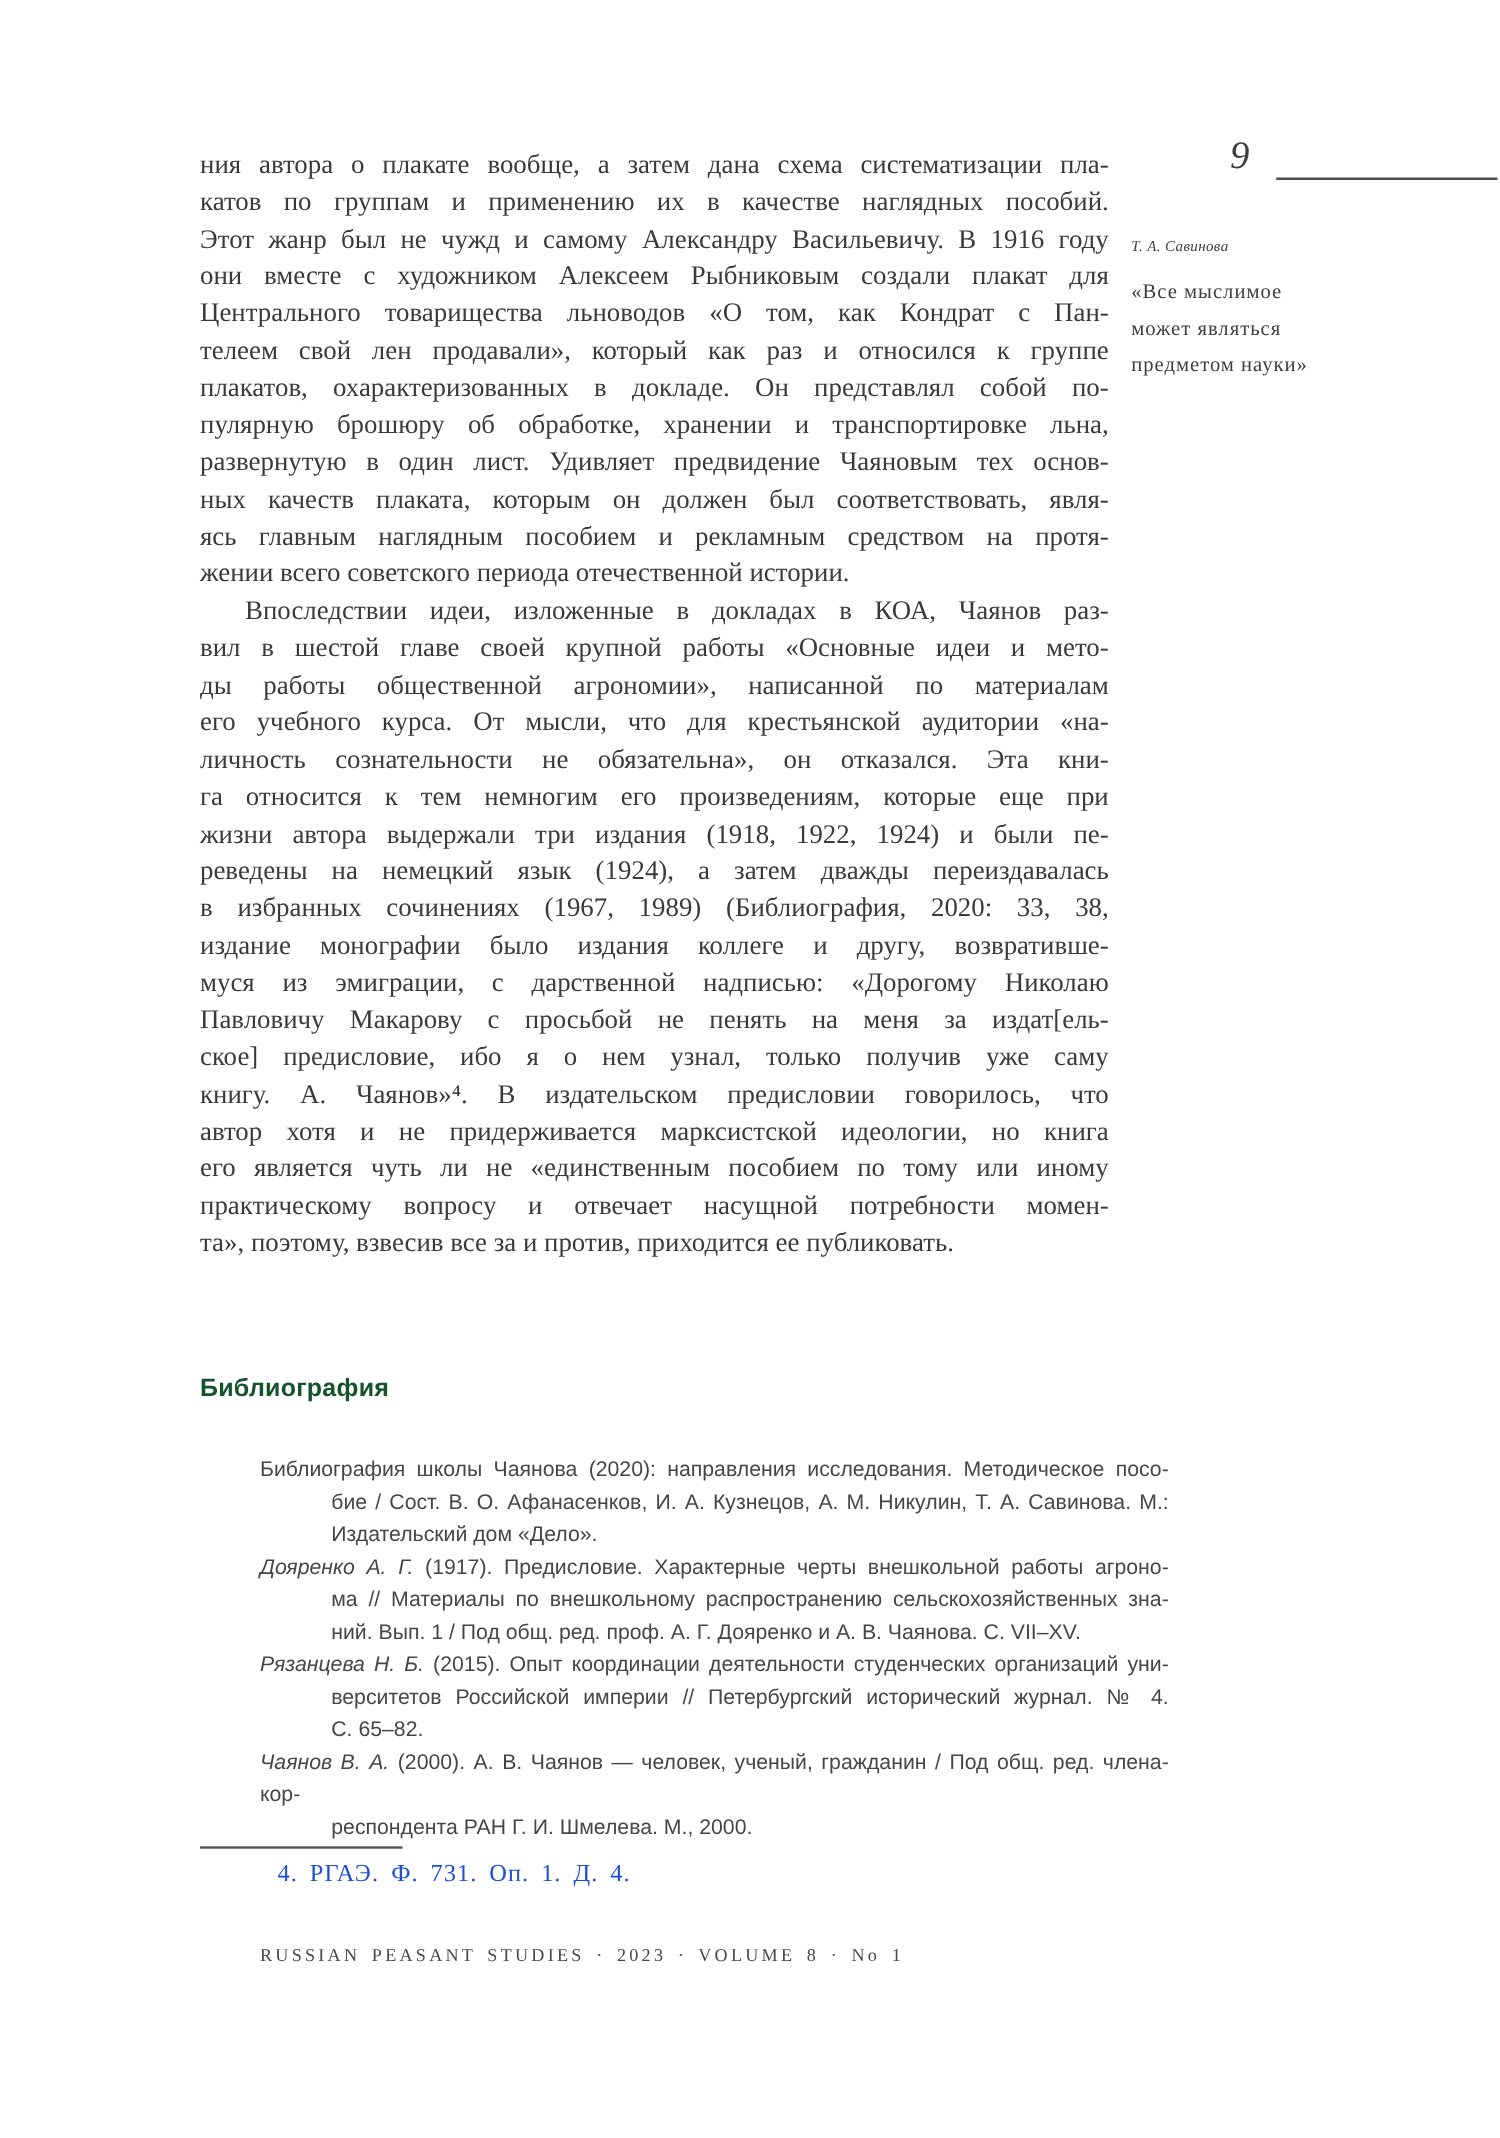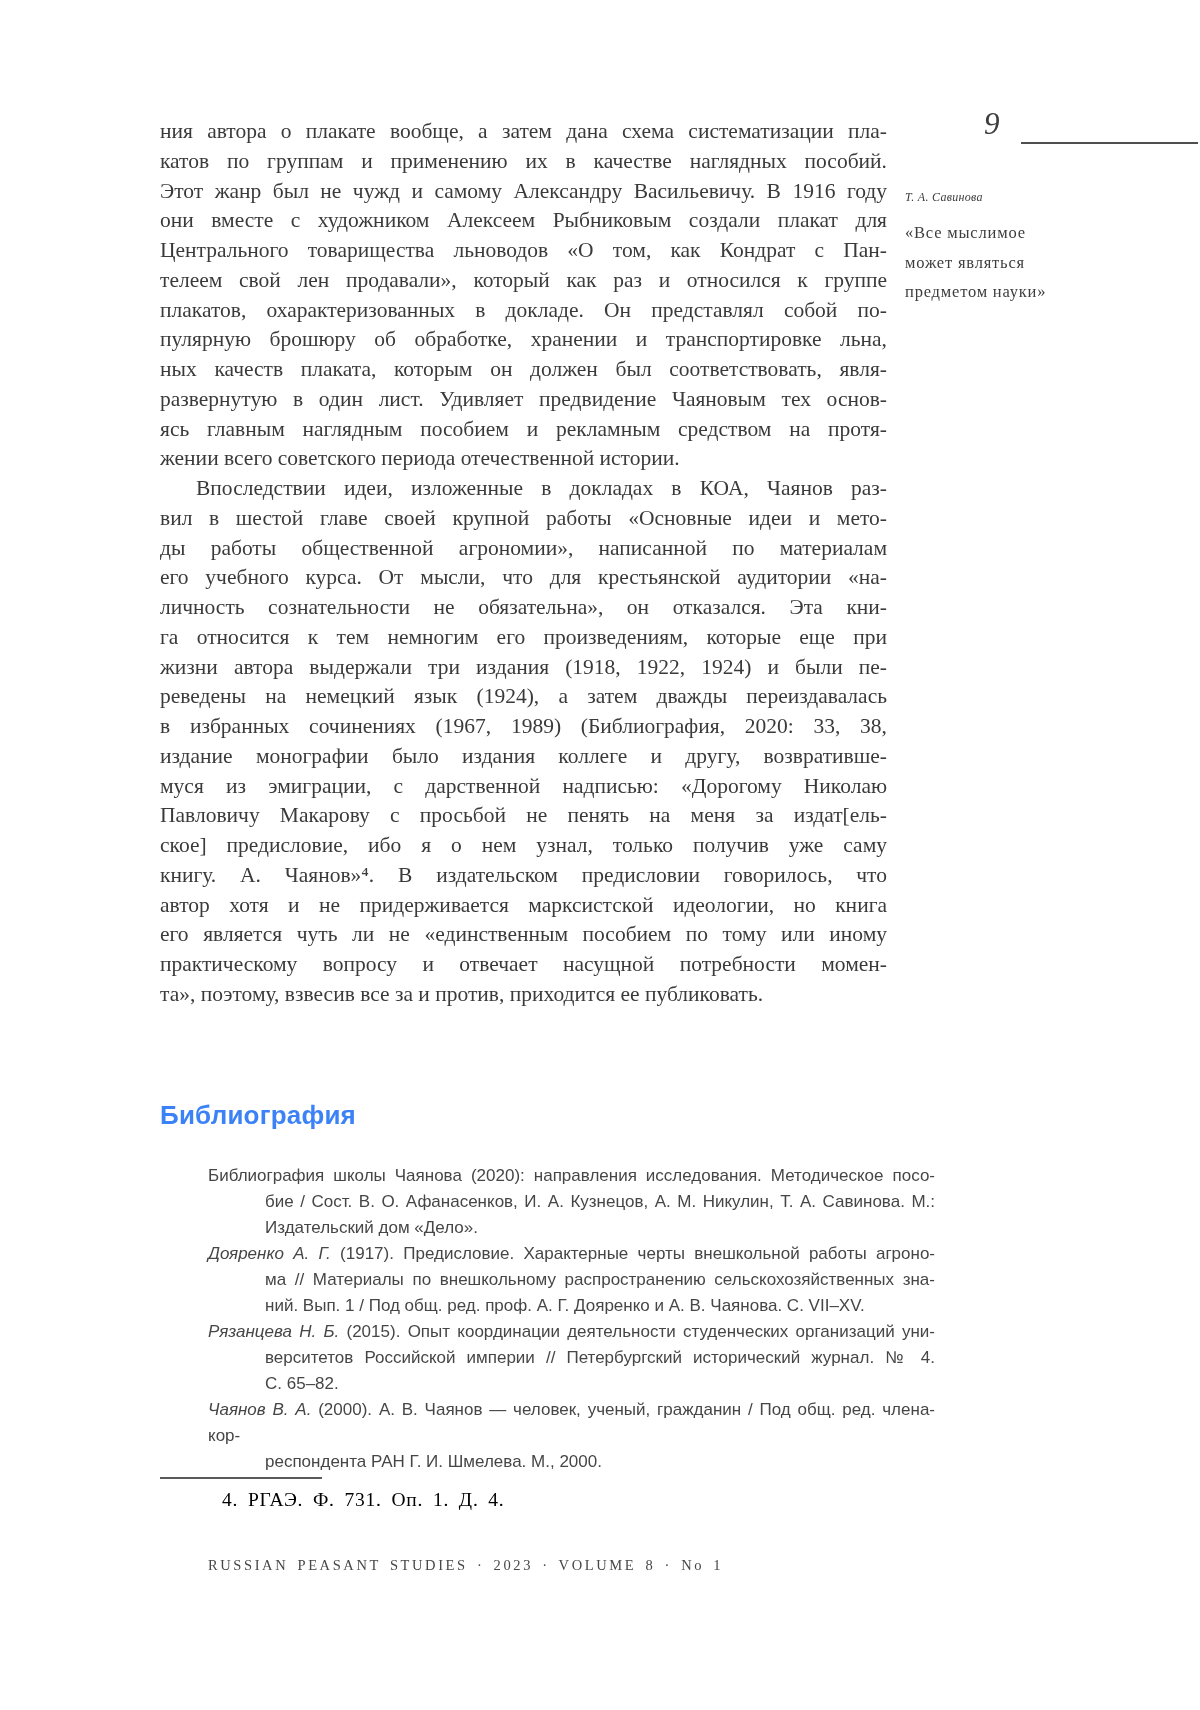--- a/index.html
+++ b/index.html
@@ -31,37 +31,37 @@
     position:absolute;left:160px;top:117px;width:727px;
     font-family:"Liberation Serif",serif;font-size:21.5px;color:#3a3a3a;
   }
   .tline{line-height:29.75px;}
   .just{text-align:justify;text-align-last:justify;}
   .find{text-indent:36px;}
   
   .bib-head{
     position:absolute;left:160px;top:1100px;margin:0;
     font-family:"Liberation Sans",sans-serif;font-weight:bold;
-    font-size:26px;color:#3b82f6;letter-spacing:0.2px;
+    font-size:20px;color:#14532d;letter-spacing:0.2px;
   }
   .bib{
     position:absolute;left:160px;top:1163px;width:727px;
     font-family:"Liberation Sans",sans-serif;font-size:17px;color:#464646;margin-left:48px;
   }
   .bline{line-height:26px;}
   .bline.cont{padding-left:57px;}
   .bib-author{font-style:italic;}
   
   .fn-rule{
     position:absolute;left:160px;top:1477px;width:162px;height:2px;
     background:#5a5a5a;
   }
   .footnote{
     position:absolute;left:160px;top:1489px;width:727px;
-    font-family:"Liberation Serif",serif;font-size:19.5px;color:#000000;
+    font-family:"Liberation Serif",serif;font-size:19.5px;color:#1d4ed8;
     text-indent:62px;letter-spacing:0.8px;word-spacing:4px;
   }
   
   .footer{
     position:absolute;left:160px;top:1557px;
     font-family:"Liberation Serif",serif;font-size:14.5px;color:#474747;
     letter-spacing:2.6px;word-spacing:3px;margin-left:48px;
   }
 </style>
 </head>
@@ -84,22 +84,22 @@
   <div class="main">
       <div class="para">
         <div class="tline just">ния автора о плакате вообще, а затем дана схема систематизации пла-</div>
         <div class="tline just">катов по группам и применению их в качестве наглядных пособий.</div>
         <div class="tline just">Этот жанр был не чужд и самому Александру Васильевичу. В 1916 году</div>
         <div class="tline just">они вместе с художником Алексеем Рыбниковым создали плакат для</div>
         <div class="tline just">Центрального товарищества льноводов «О том, как Кондрат с Пан-</div>
         <div class="tline just">телеем свой лен продавали», который как раз и относился к группе</div>
         <div class="tline just">плакатов, охарактеризованных в докладе. Он представлял собой по-</div>
         <div class="tline just">пулярную брошюру об обработке, хранении и транспортировке льна,</div>
+        <div class="tline just">развернутую в один лист. Удивляет предвидение Чаяновым тех основ-</div>
         <div class="tline just">ных качеств плаката, которым он должен был соответствовать, явля-</div>
-        <div class="tline just">развернутую в один лист. Удивляет предвидение Чаяновым тех основ-</div>
         <div class="tline just">ясь главным наглядным пособием и рекламным средством на протя-</div>
         <div class="tline">жении всего советского периода отечественной истории.</div>
       </div>
       <div class="para">
         <div class="tline just find">Впоследствии идеи, изложенные в докладах в КОА, Чаянов раз-</div>
         <div class="tline just">вил в шестой главе своей крупной работы «Основные идеи и мето-</div>
         <div class="tline just">ды работы общественной агрономии», написанной по материалам</div>
         <div class="tline just">его учебного курса. От мысли, что для крестьянской аудитории «на-</div>
         <div class="tline just">личность сознательности не обязательна», он отказался. Эта кни-</div>
         <div class="tline just">га относится к тем немногим его произведениям, которые еще при</div>

